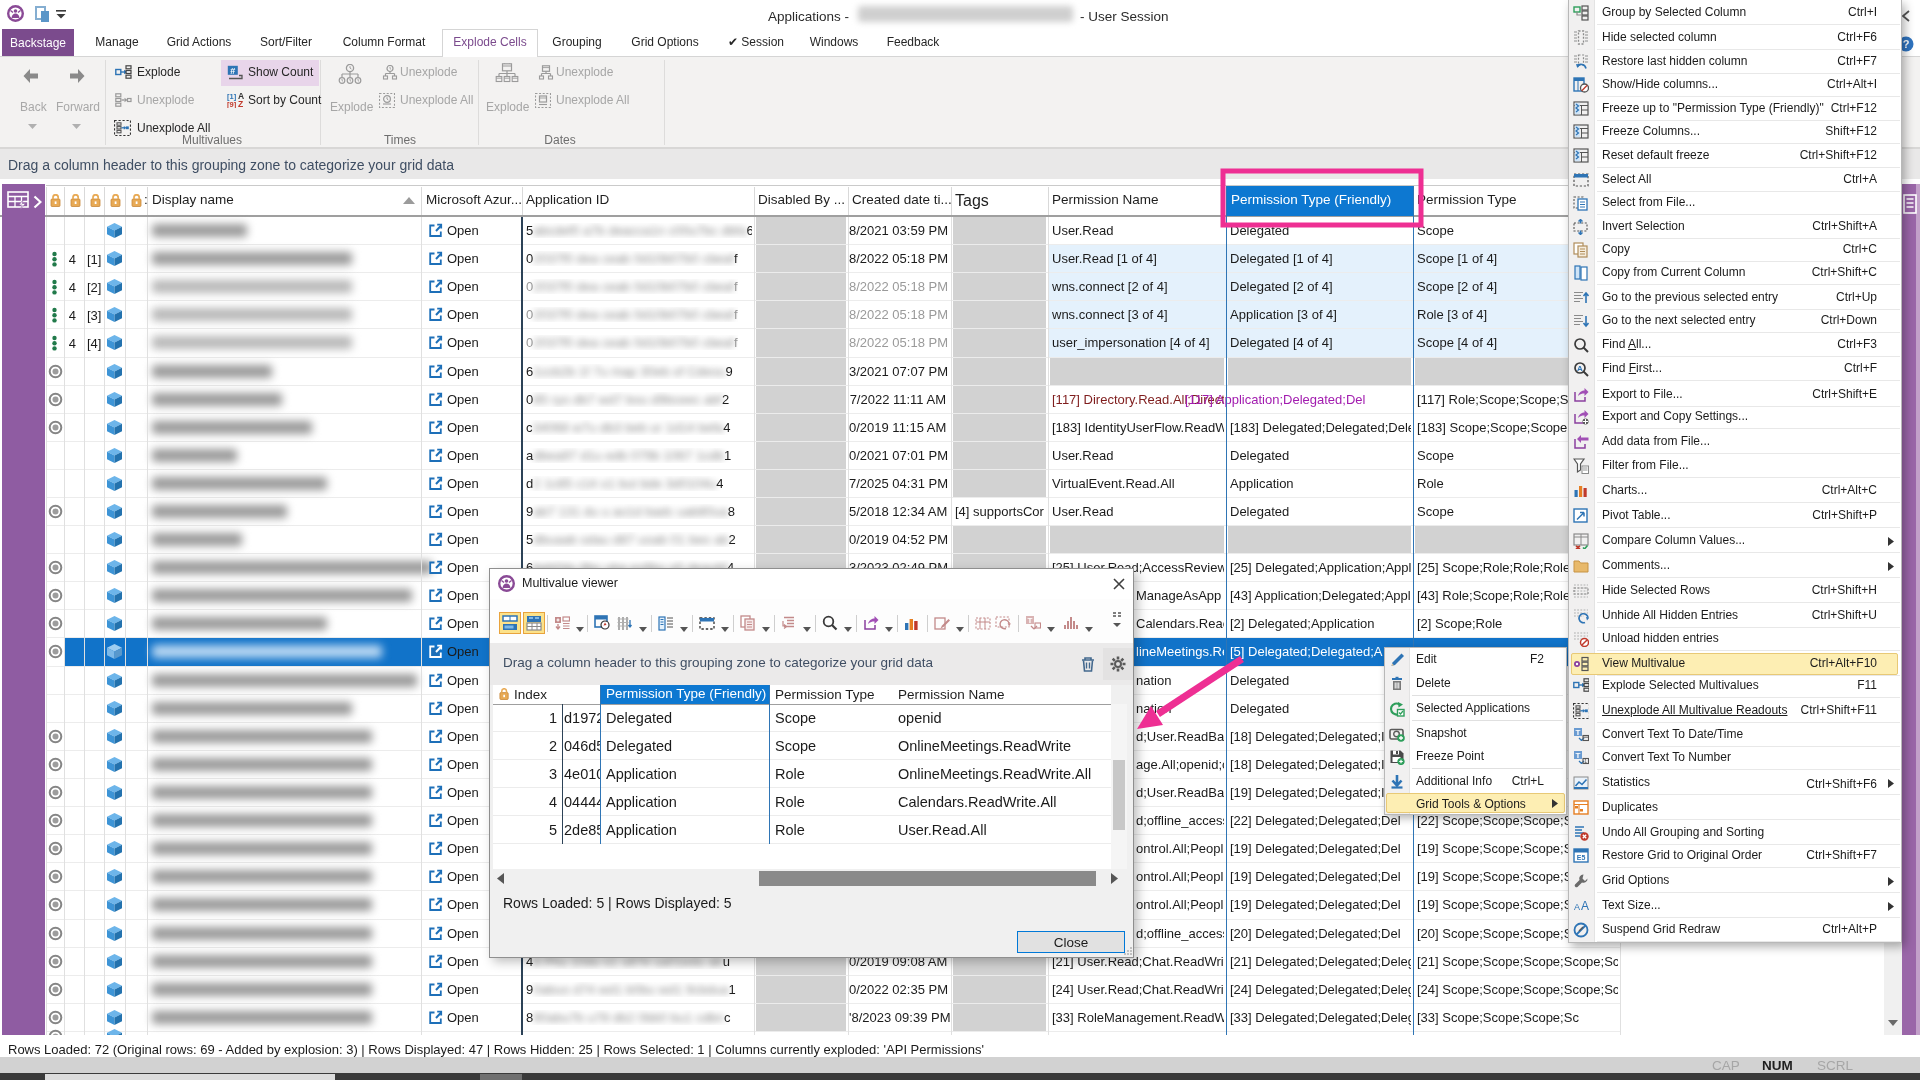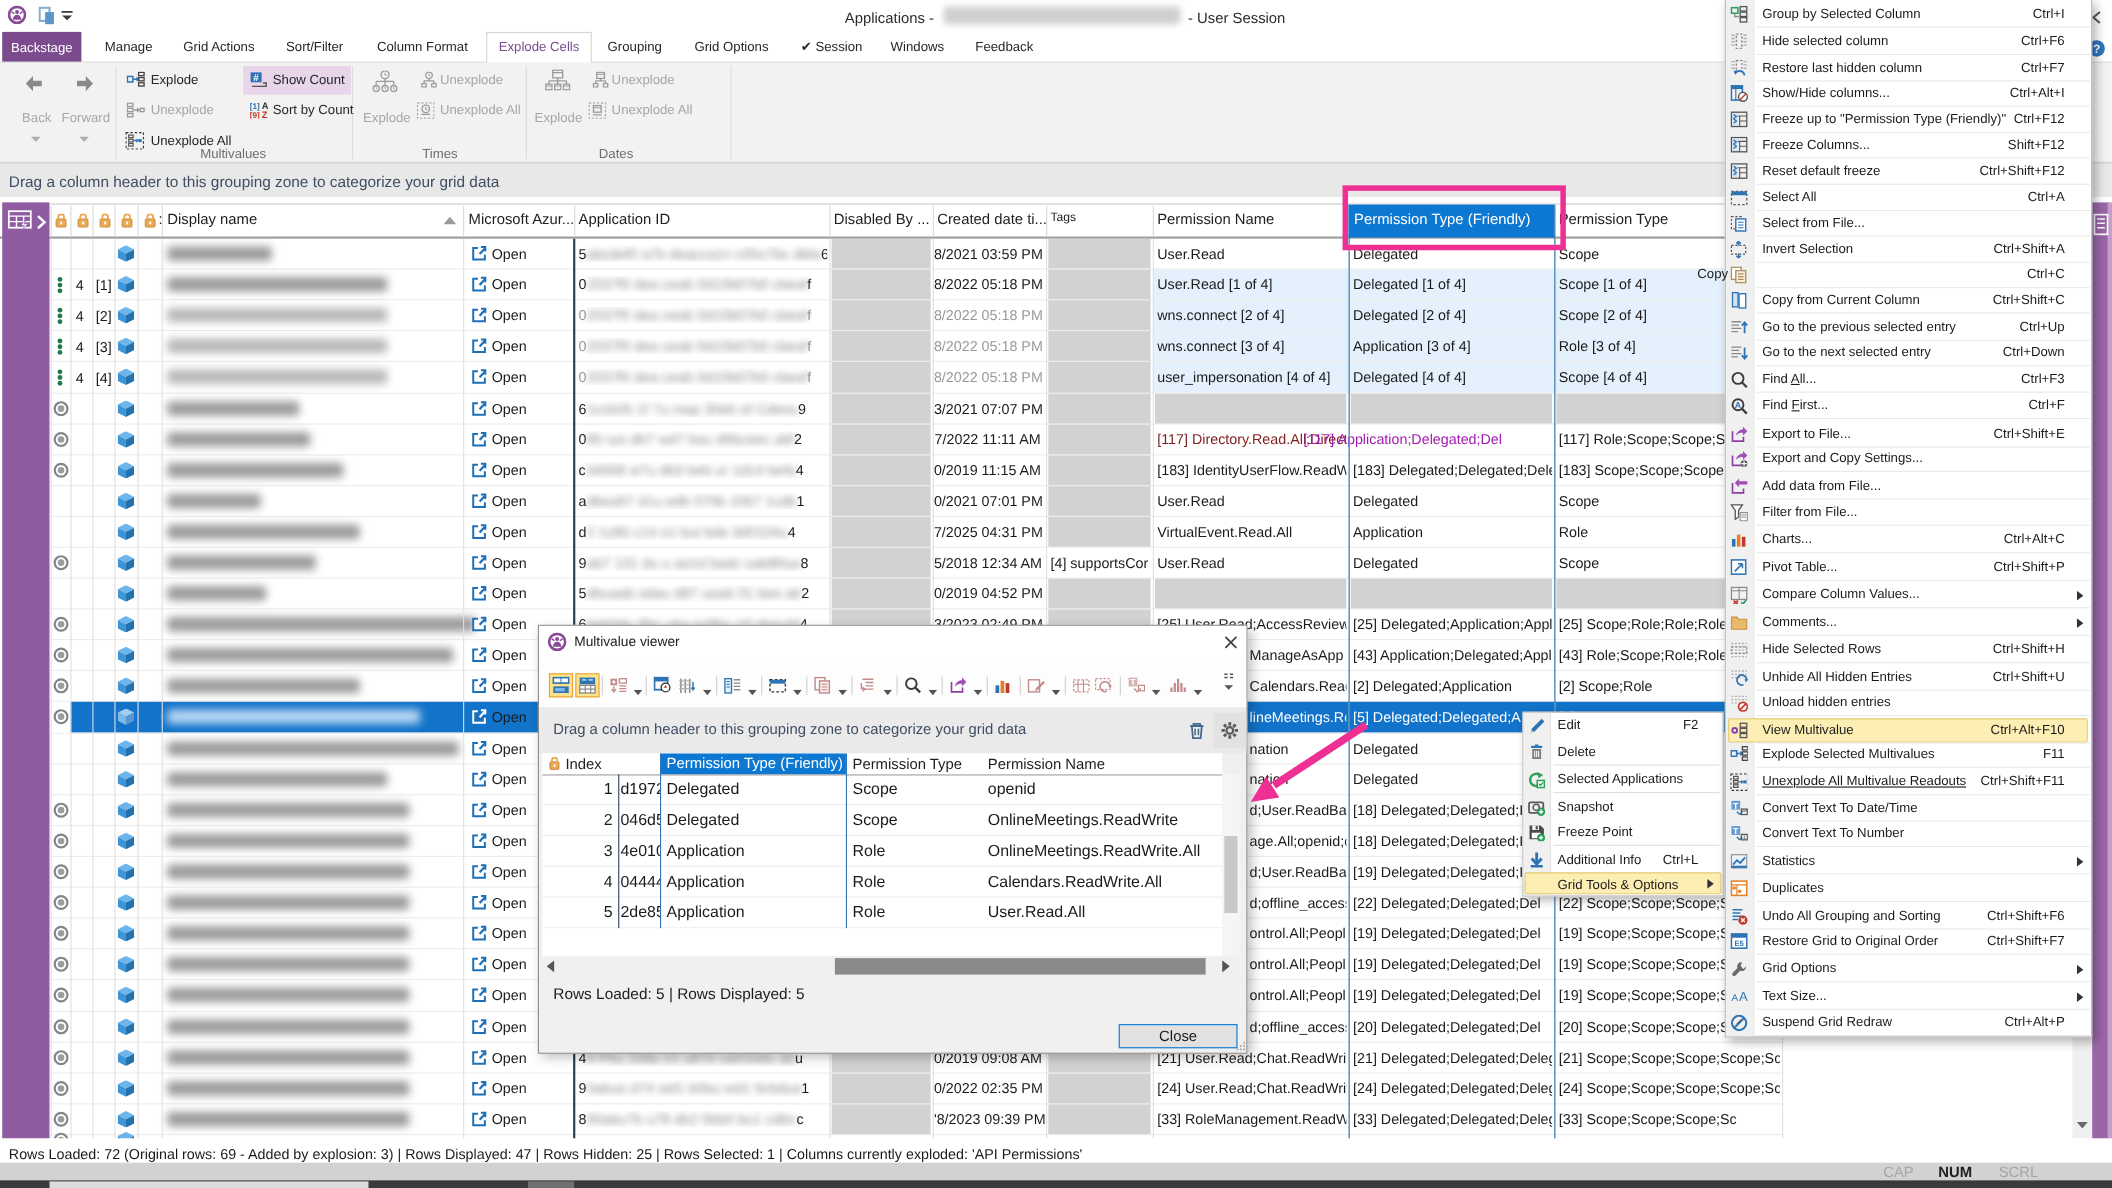--- a/index.html
+++ b/index.html
@@ -197,21 +197,21 @@
 <div class="vline" style="left:951px;top:187px;height:28px;background:#d9d9d9;"></div>
 <div class="vline" style="left:1048px;top:187px;height:28px;background:#d9d9d9;"></div>
 <div class="vline" style="left:1226px;top:187px;height:28px;background:#d9d9d9;"></div>
 <div class="vline" style="left:1413px;top:187px;height:28px;background:#d9d9d9;"></div>
 <div class="vline" style="left:1620px;top:187px;height:28px;background:#d9d9d9;"></div>
 <div class="tx" style="left:152px;top:192px;font-size:13.5px;color:#1e1e1e;">Display name</div>
 <div class="tx" style="left:426px;top:192px;font-size:13.5px;color:#1e1e1e;">Microsoft Azur...</div>
 <div class="tx" style="left:526px;top:192px;font-size:13.5px;color:#1e1e1e;">Application ID</div>
 <div class="tx" style="left:758px;top:192px;font-size:13.5px;color:#1e1e1e;">Disabled By ...</div>
 <div class="tx" style="left:852px;top:192px;font-size:13.5px;color:#1e1e1e;">Created date ti...</div>
-<div class="tx" style="left:955px;top:192px;font-size:11px;color:#1e1e1e;">Tags</div>
+<div class="tx" style="left:955px;top:192px;font-size:16px;color:#1e1e1e;">Tags</div>
 <div class="tx" style="left:1052px;top:192px;font-size:13.5px;color:#1e1e1e;">Permission Name</div>
 <div class="tx" style="left:1417px;top:192px;font-size:13.5px;color:#1e1e1e;">Permission Type</div>
 <svg style="position:absolute;left:50px;top:194px;" width="11.0" height="13.0" viewBox="0 0 11.0 13.0">
     <rect x="1.0" y="5.0" width="9.0" height="7.5" rx="1.0" fill="#e8aa55" stroke="#c8883a" stroke-width="0.8"></rect>
     <path d="M 3.0 5.0 V 3.4 a 2.6 2.6 0 0 1 5.2 0 V 5.0" fill="none" stroke="#e8aa55" stroke-width="1.7"></path>
     <rect x="4.7" y="7.4" width="1.8" height="2.6" fill="#fff"></rect>
   </svg>
 <svg style="position:absolute;left:69.5px;top:194px;" width="11.0" height="13.0" viewBox="0 0 11.0 13.0">
     <rect x="1.0" y="5.0" width="9.0" height="7.5" rx="1.0" fill="#e8aa55" stroke="#c8883a" stroke-width="0.8"></rect>
     <path d="M 3.0 5.0 V 3.4 a 2.6 2.6 0 0 1 5.2 0 V 5.0" fill="none" stroke="#e8aa55" stroke-width="1.7"></path>
@@ -1325,21 +1325,21 @@
     <path d="M 7.5 0.5 v 4 M 5.5 2.5 l 2 -2 l 2 2 M 7.5 11.5 v 4 M 5.5 13.5 l 2 2 l 2 -2" stroke="#2e74b5" stroke-width="1.4" fill="none"></path>
   </svg>
 <div class="mi" style="left:1602px;top:219px;">Invert Selection</div>
 <div class="sc" style="left:1733px;top:219px;width:144px;">Ctrl+Shift+A</div>
 <div style="position:absolute;left:1597px;top:238px;width:303px;height:1px;background:#e8e8e8;"></div>
 <svg style="position:absolute;left:1573px;top:242px;" width="16" height="16" viewBox="0 0 16 16">
     <rect x="1" y="1" width="9" height="11" fill="#fff" stroke="#b08d5a" stroke-width="1.2"></rect>
     <rect x="5" y="4" width="9" height="11" fill="#f5ecdc" stroke="#b08d5a" stroke-width="1.2"></rect>
     <path d="M 7 7 h 5 M 7 9.5 h 5 M 7 12 h 5" stroke="#b08d5a" stroke-width="1"></path>
   </svg>
-<div class="mi" style="left:1543px;top:242px;">Copy</div>
+<div class="mi" style="left:1602px;top:242px;">Copy</div>
 <div class="sc" style="left:1733px;top:242px;width:144px;">Ctrl+C</div>
 <div style="position:absolute;left:1597px;top:261px;width:303px;height:1px;background:#e8e8e8;"></div>
 <svg style="position:absolute;left:1573px;top:265px;" width="16" height="16" viewBox="0 0 16 16">
     <rect x="2" y="1" width="5" height="13" fill="#cfe4f7" stroke="#2e74b5" stroke-width="1.2"></rect>
     <rect x="7" y="3" width="6" height="13" fill="#fff" stroke="#2e74b5" stroke-width="1.2" transform="translate(1,-1)"></rect>
   </svg>
 <div class="mi" style="left:1602px;top:265px;">Copy from Current Column</div>
 <div class="sc" style="left:1733px;top:265px;width:144px;">Ctrl+Shift+C</div>
 <div style="position:absolute;left:1597px;top:284px;width:303px;height:1px;background:#e8e8e8;"></div>
 <svg style="position:absolute;left:1573px;top:290px;" width="16" height="16" viewBox="0 0 16 16">
@@ -1524,21 +1524,21 @@
     <rect x="7" y="9" width="3" height="2.5" fill="#e67e22"></rect>
   </svg>
 <div class="mi" style="left:1602px;top:800px;">Duplicates</div>
 <div style="position:absolute;left:1597px;top:819px;width:303px;height:1px;background:#e8e8e8;"></div>
 <svg style="position:absolute;left:1573px;top:825px;" width="16" height="16" viewBox="0 0 16 16">
     <path d="M 2 2 h 9 M 2 5 h 7 M 2 8 h 9 M 2 11 h 5" stroke="#2e74b5" stroke-width="1.4"></path>
     <circle cx="11.5" cy="11.5" r="4.2" fill="#c0392b"></circle>
     <path d="M 9.8 9.8 l 3.4 3.4 M 13.2 9.8 l -3.4 3.4" stroke="#fff" stroke-width="1.3"></path>
   </svg>
 <div class="mi" style="left:1602px;top:825px;">Undo All Grouping and Sorting</div>
-<div class="sc" style="left:1733px;top:825px;width:144px;">Ctrl+Shift+F6</div>
+<div class="sc" style="left:1733px;top:777px;width:144px;">Ctrl+Shift+F6</div>
 <div style="position:absolute;left:1597px;top:844px;width:303px;height:1px;background:#e8e8e8;"></div>
 <svg style="position:absolute;left:1573px;top:848px;" width="16" height="16" viewBox="0 0 16 16">
     <rect x="1" y="1" width="14" height="13" fill="#fff" stroke="#2e74b5" stroke-width="1.4"></rect>
     <rect x="1" y="1" width="14" height="3.5" fill="#2e74b5"></rect>
     <text x="8" y="12" font-size="7" fill="#2e74b5" text-anchor="middle" font-weight="bold">E5</text>
   </svg>
 <div class="mi" style="left:1602px;top:848px;">Restore Grid to Original Order</div>
 <div class="sc" style="left:1733px;top:848px;width:144px;">Ctrl+Shift+F7</div>
 <div style="position:absolute;left:1597px;top:867px;width:303px;height:1px;background:#e8e8e8;"></div>
 <svg style="position:absolute;left:1573px;top:873px;" width="16" height="16" viewBox="0 0 16 16">

